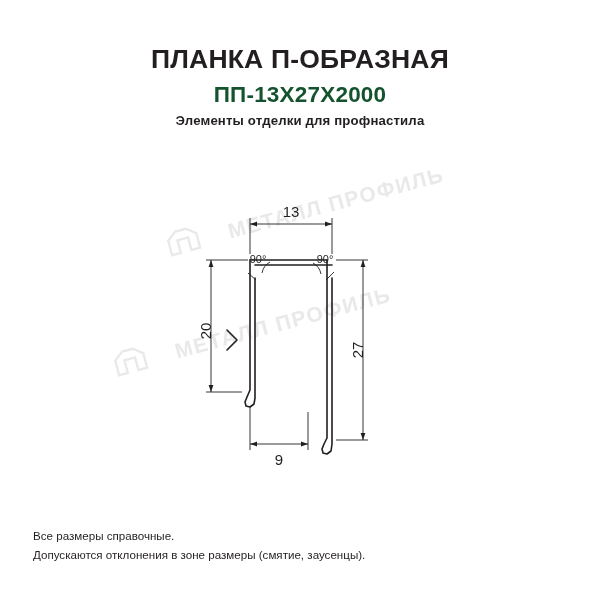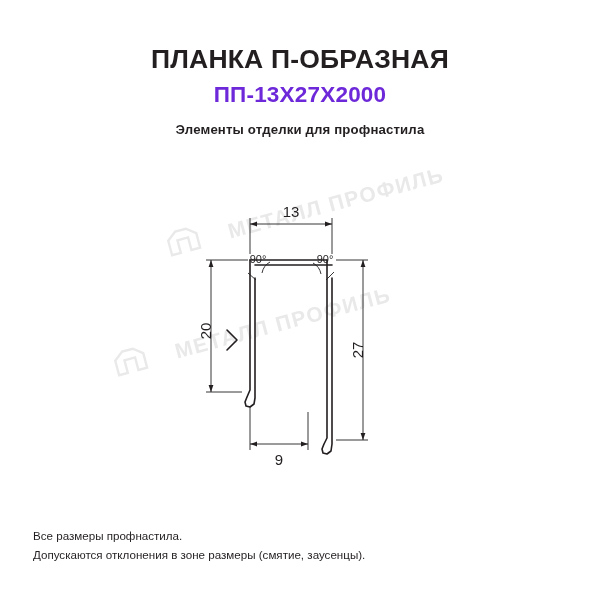--- a/index.html
+++ b/index.html
@@ -36,28 +36,28 @@
     line-height: 1.18;
     color: #231f20;
     white-space: nowrap;
   }
   .title-sub {
     font-size: 22.5px;
     font-weight: bold;
     letter-spacing: 0.2px;
     line-height: 1.18;
     margin-top: 7px;
-    color: #6d28d9;
+    color: #14532d;
     white-space: nowrap;
   }
   .title-caption {
     font-size: 13.2px;
     font-weight: bold;
     letter-spacing: 0.15px;
-    margin-top: 13px;
+    margin-top: 4px;
     color: #231f20;
     white-space: nowrap;
   }
 
   
   .watermark {
     position: absolute;
     font-size: 21px;
     font-weight: bold;
     color: #e9e9ea;
@@ -194,17 +194,17 @@
         <path d="M250 294 L308 294"></path>
         <path d="M250 294 L257 291.6 L257 296.4 Z" fill="#231f20" stroke="none"></path>
         <path d="M308 294 L301 291.6 L301 296.4 Z" fill="#231f20" stroke="none"></path>
       </g>
       <text x="279" y="315" text-anchor="middle" font-family="Liberation Sans, sans-serif" font-size="15" fill="#231f20">9</text>
 
     </svg>
   </div>
 
   <div class="footnotes">
-    <div class="footnote-line">Все размеры профнастила.</div>
+    <div class="footnote-line">Все размеры справочные.</div>
     <div class="footnote-line">Допускаются отклонения в зоне размеры (смятие, заусенцы).</div>
   </div>
 
 </div>
 
 </body></html>

